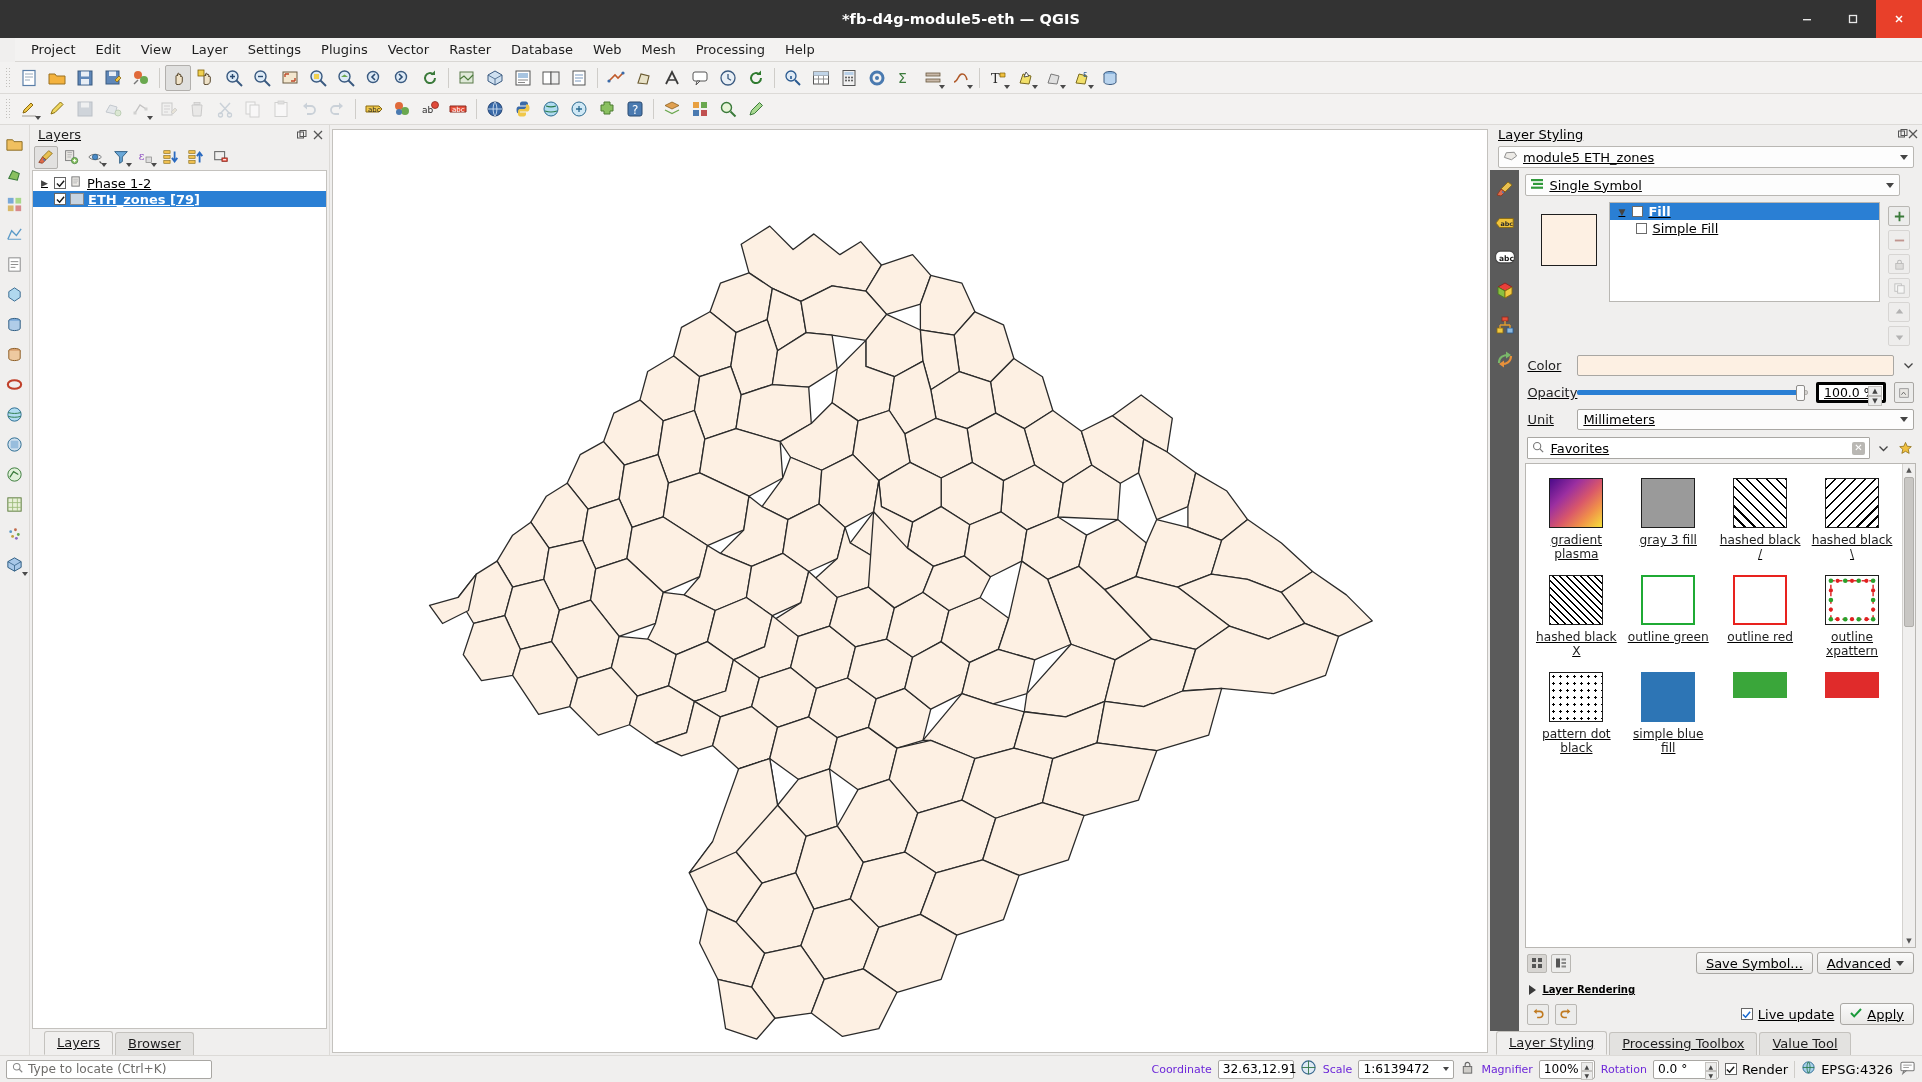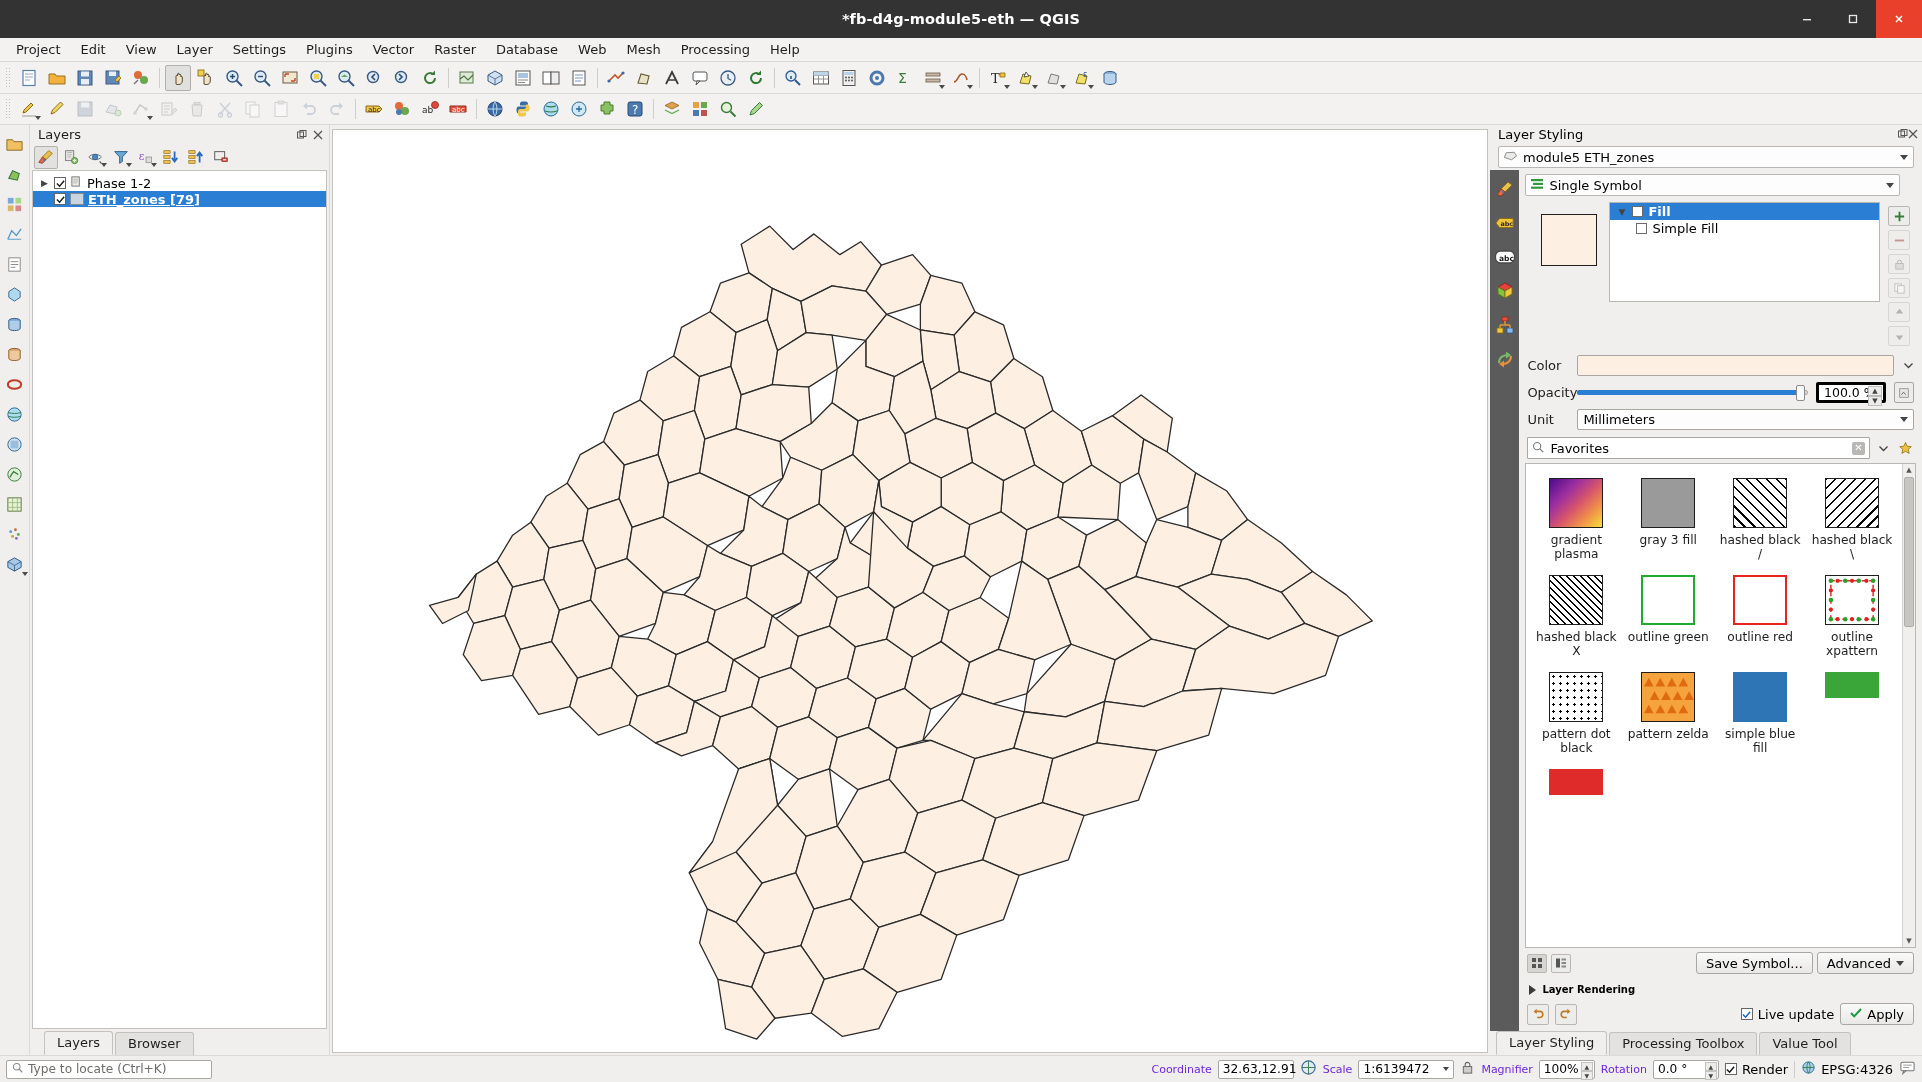--- a/index.html
+++ b/index.html
@@ -21,21 +21,21 @@
   .titlebar .title { font-size: 14.5px; font-weight: bold; letter-spacing: .1px; }
   .winbtns { position: absolute; right: 0; top: 0; height: 38px; display: flex; }
   .winbtn { width: 46px; height: 38px; display: flex; align-items: center; justify-content: center;
             color: #e8e8e8; font-size: 15px; }
   .winbtn.close { background: #e8402a; color: #fff; }
   .winbtn svg { display:block; }
 
   
   .menubar {
     height: 24px; background: #f3f2f1; border-bottom: 1px solid #d9d7d4;
-    display: flex; align-items: center; padding-left: 6px; flex: 0 0 24px;
+    display: flex; align-items: center; padding-left: 6px; flex: 0 0 24px; margin-left: 15px;
   }
   .menuitem { padding: 2px 10px; font-size: 13px; color: #1e1e1e; white-space: nowrap; }
 
   
   .toolbar {
     background: #f3f2f1; display: flex; align-items: center;
     border-bottom: 1px solid #dcdad7; padding: 0 2px;
   }
   .tb1 { height: 32px; flex: 0 0 32px; }
   .tb2 { height: 31px; flex: 0 0 31px; }
@@ -47,21 +47,21 @@
   .tbtn.active { background: #e0e0df; border-color: #b2b0ad; }
   .tsep { width: 1px; height: 20px; background: #cfcdc9; margin: 0 4px; }
   .tgrip { width: 7px; height: 22px; margin: 0 3px;
     background-image: radial-gradient(#b9b7b3 1px, transparent 1px);
     background-size: 3px 3px; opacity: .85; }
   .caret { position: absolute; right: 0px; bottom: 1px;
     width: 0; height: 0; border-left: 3px solid transparent; border-right: 3px solid transparent;
     border-top: 4px solid #4a4a4a; }
 
   
-  .mid { flex: 1 1 auto; display: flex; min-height: 0; background: #f0efee; }
+  .mid { flex: 1 1 auto; display: flex; min-height: 0; background: #f0efee; text-decoration: underline; }
 
   
   .leftrail { width: 30px; background: #f0efee; border-right: 1px solid #dcdad7;
               display: flex; flex-direction: column; align-items: center; padding-top: 6px; gap: 4px; }
   .railbtn { width: 26px; height: 26px; display: flex; align-items: center; justify-content: center; position: relative; }
 
   
   .layers-panel { width: 300px; background: #f0efee; display: flex; flex-direction: column;
                   border-right: 1px solid #dcdad7; }
   .panel-head { height: 19px; display: flex; align-items: center; padding: 0 4px 0 8px; font-size: 13px; }
@@ -1285,41 +1285,20 @@
                       </g>
                   </svg>
                 </div>
                 <div class="symcap">outline xpattern</div>
               </div>
               <div class="symcell">
                 <div class="symbox" style="background:radial-gradient(#000 1.2px, transparent 1.3px) 0 0 / 7px 7px, #fff"></div>
                 <div class="symcap">pattern dot black</div>
               </div>
               <div class="symcell">
-                <div class="symbox" style="background:#f5a33c;position:relative;overflow:hidden">
-                  <svg width="100%" height="100%" viewBox="0 0 54 50">
-                    <g fill="#e06a10">
-                      <path d="M2 14l5-9 5 9z"></path>
-                        <path d="M14 14l5-9 5 9z"></path>
-                        <path d="M26 14l5-9 5 9z"></path>
-                        <path d="M38 14l5-9 5 9z"></path>
-                      <path d="M8 28l5-9 5 9z"></path>
-                        <path d="M20 28l5-9 5 9z"></path>
-                        <path d="M32 28l5-9 5 9z"></path>
-                        <path d="M44 28l5-9 5 9z"></path>
-                      <path d="M2 42l5-9 5 9z"></path>
-                        <path d="M14 42l5-9 5 9z"></path>
-                        <path d="M26 42l5-9 5 9z"></path>
-                        <path d="M38 42l5-9 5 9z"></path>
-                    </g>
-                  </svg>
-                </div>
-                <div class="symcap">pattern zelda</div>
-              </div>
-              <div class="symcell">
                 <div class="symbox" style="background:#2d75b5;border-color:#2d75b5"></div>
                 <div class="symcap">simple blue fill</div>
               </div>
 
               <div class="symcell" style="padding-bottom:0">
                 <div class="symbox" style="background:#3aa63a;border-color:#3aa63a;height:26px"></div>
               </div>
               <div class="symcell" style="padding-bottom:0">
                 <div class="symbox" style="background:#e02b2b;border-color:#e02b2b;height:26px"></div>
               </div>

